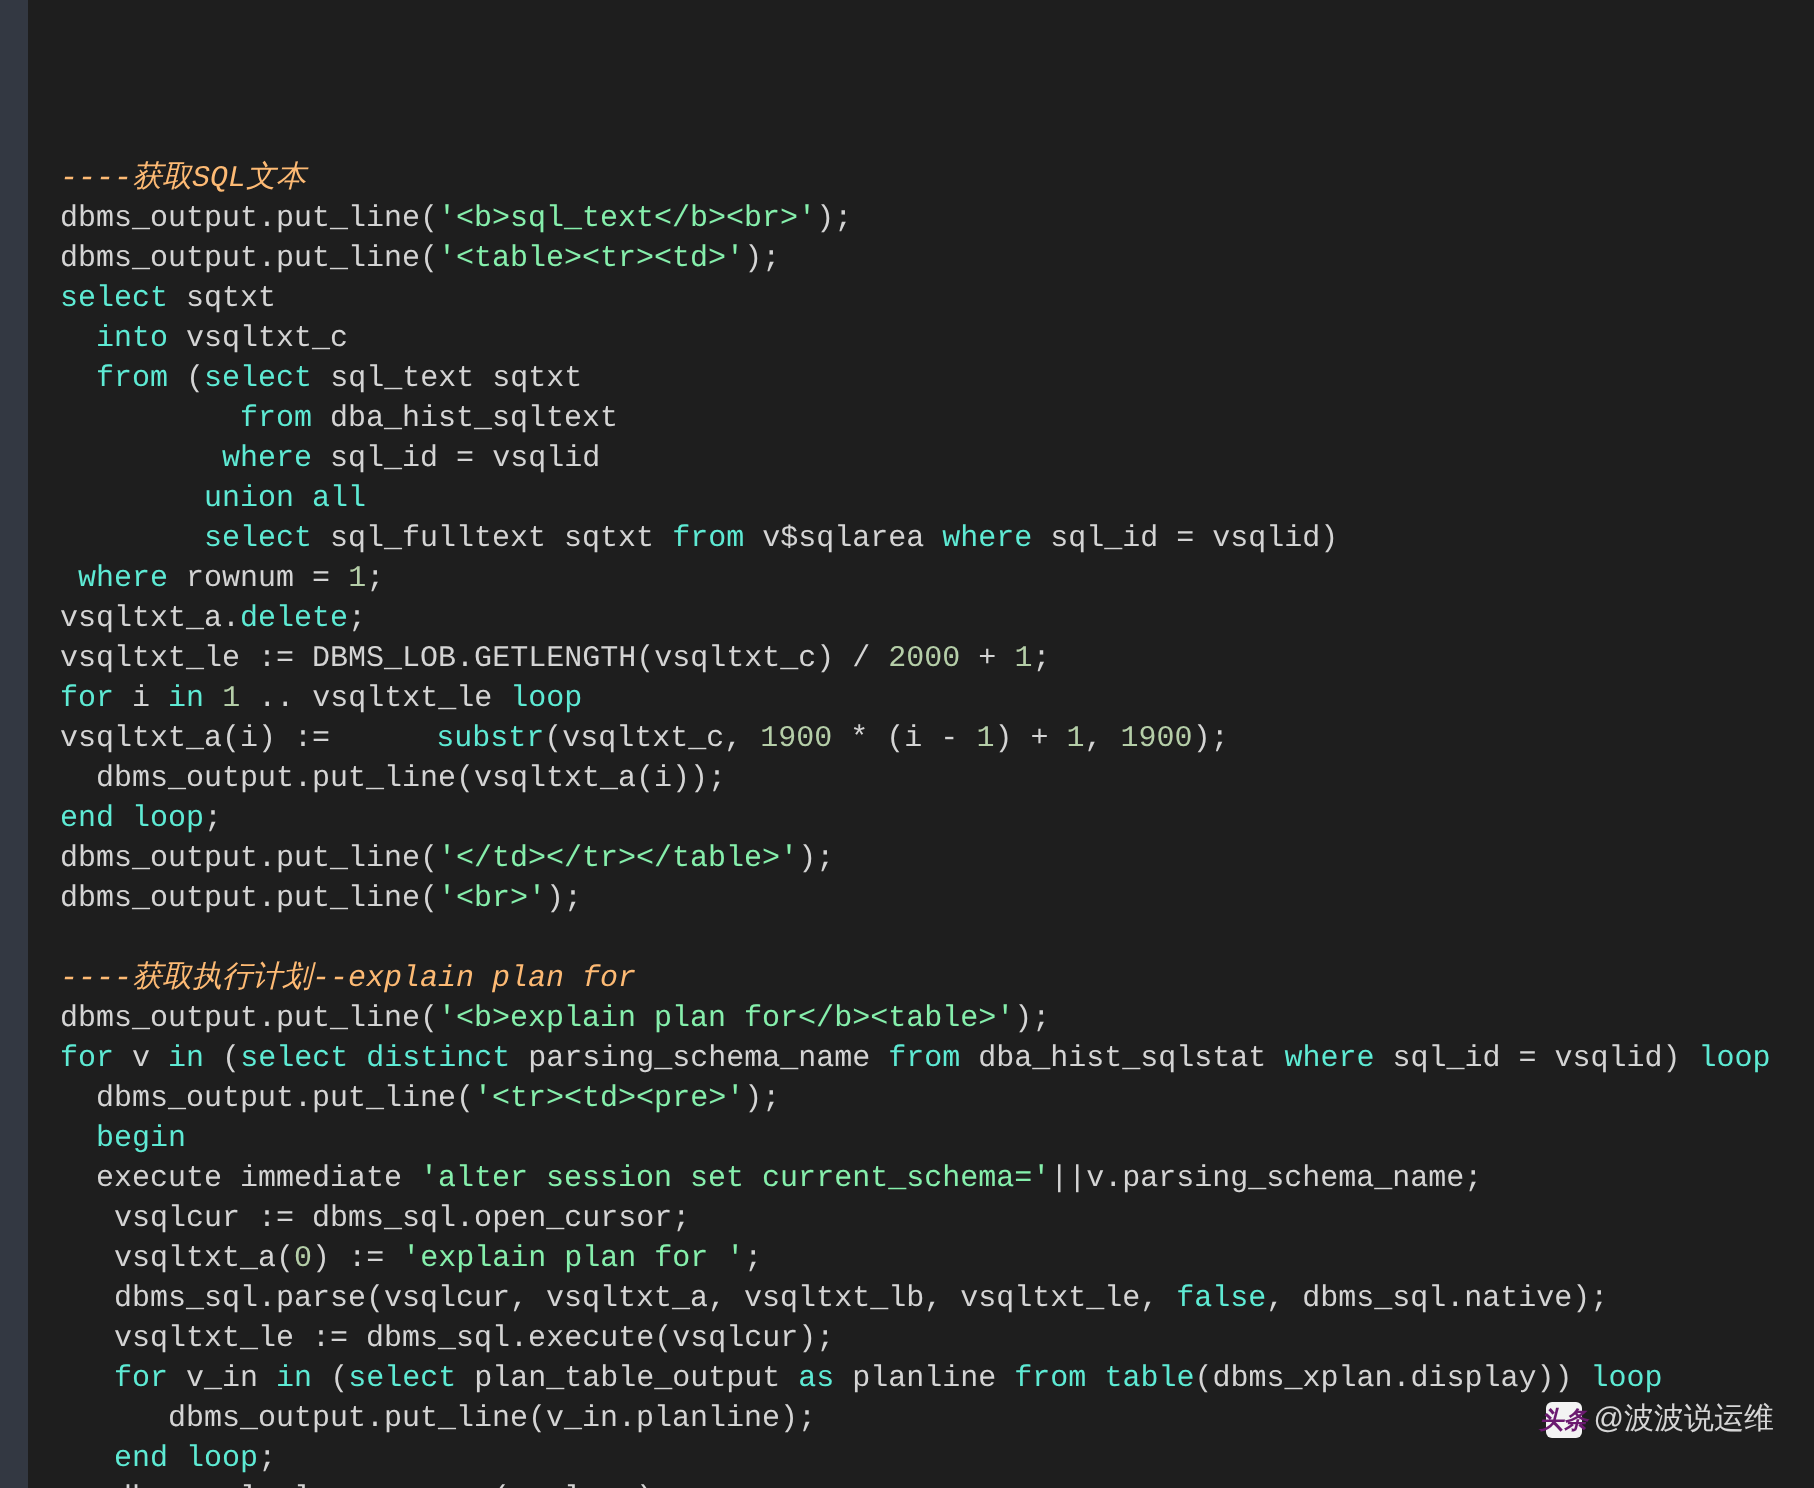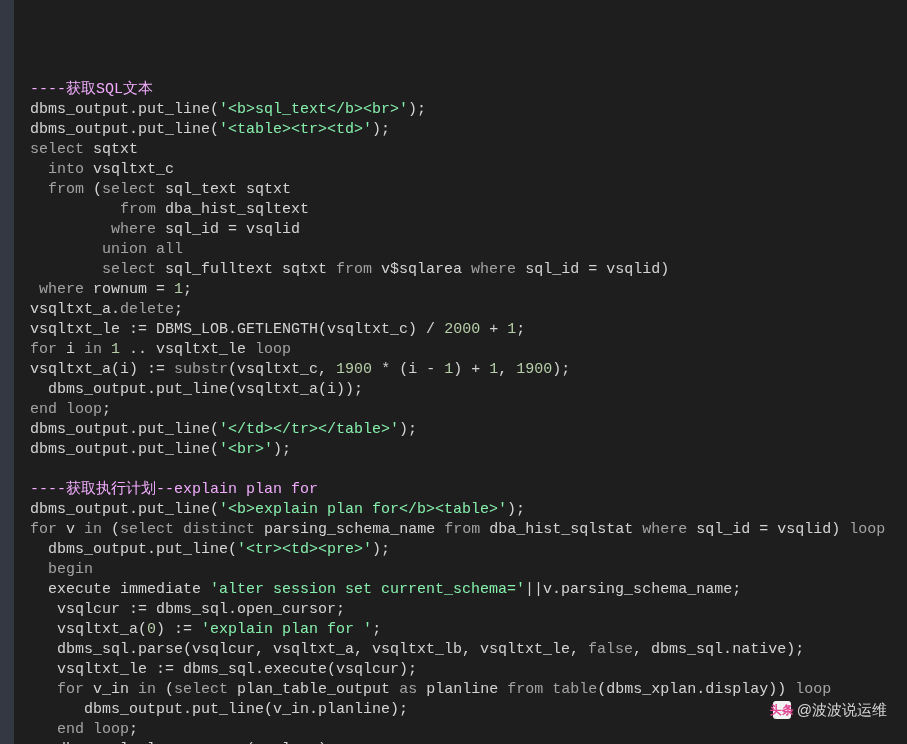--- a/index.html
+++ b/index.html
@@ -11,27 +11,27 @@
       font-family: Consolas, "Courier New", monospace;
       font-size: 15px;
       line-height: 20px;
       color: #d4d4d4;
       padding: 0 0 0 16px;
       overflow: hidden;
       position: relative;
       white-space: pre;
     }
     .line { display: block; }
-    .c-kw    { color: #a3a3a3; }
+    .c-kw    { color: #5eead4; }
     .c-str   { color: #86efac; }
     .c-num   { color: #b5cea8; }
     .c-plain { color: #d4d4d4; }
-    .c-com   { color: #f0abfc; }
+    .c-com   { color: #fdba74; font-style: italic; }
     .c-op    { color: #d4d4d4; }
-    .c-fn    { color: #a3a3a3; }
+    .c-fn    { color: #5eead4; margin-left: 44px; }
 
     .watermark {
       position: absolute;
       right: 20px;
       bottom: 24px;
       display: flex;
       align-items: center;
       gap: 6px;
       color: #e0e0e0;
       font-family: "Microsoft YaHei", sans-serif;
@@ -40,22 +40,23 @@
     }
     .watermark .logo {
       width: 18px;
       height: 18px;
       border-radius: 3px;
       background: #fff;
       display: inline-flex;
       align-items: center;
       justify-content: center;
       font-weight: bold;
-      color: #ec4899;
+      color: #701a75;
       font-size: 12px;
+      font-style: italic;
     }
   </style>
 </head>
 <body>
 
 
 
 <div id="code-container"><span class="line"><span class="c-com">----获取SQL文本</span></span><span class="line"><span class="c-plain">dbms_output.put_line(</span><span class="c-str">'&lt;b&gt;sql_text&lt;/b&gt;&lt;br&gt;'</span><span class="c-plain">);</span></span><span class="line"><span class="c-plain">dbms_output.put_line(</span><span class="c-str">'&lt;table&gt;&lt;tr&gt;&lt;td&gt;'</span><span class="c-plain">);</span></span><span class="line"><span class="c-kw">select</span><span class="c-plain"> sqtxt</span></span><span class="line"><span class="c-plain">  </span><span class="c-kw">into</span><span class="c-plain"> vsqltxt_c</span></span><span class="line"><span class="c-plain">  </span><span class="c-kw">from</span><span class="c-plain"> (</span><span class="c-kw">select</span><span class="c-plain"> sql_text sqtxt</span></span><span class="line"><span class="c-plain">          </span><span class="c-kw">from</span><span class="c-plain"> dba_hist_sqltext</span></span><span class="line"><span class="c-plain">         </span><span class="c-kw">where</span><span class="c-plain"> sql_id </span><span class="c-op">=</span><span class="c-plain"> vsqlid</span></span><span class="line"><span class="c-plain">        </span><span class="c-kw">union all</span></span><span class="line"><span class="c-plain">        </span><span class="c-kw">select</span><span class="c-plain"> sql_fulltext sqtxt </span><span class="c-kw">from</span><span class="c-plain"> v$sqlarea </span><span class="c-kw">where</span><span class="c-plain"> sql_id </span><span class="c-op">=</span><span class="c-plain"> vsqlid)</span></span><span class="line"><span class="c-plain"> </span><span class="c-kw">where</span><span class="c-plain"> rownum </span><span class="c-op">=</span><span class="c-plain"> </span><span class="c-num">1</span><span class="c-plain">;</span></span><span class="line"><span class="c-plain">vsqltxt_a.</span><span class="c-kw">delete</span><span class="c-plain">;</span></span><span class="line"><span class="c-plain">vsqltxt_le </span><span class="c-op">:=</span><span class="c-plain"> DBMS_LOB.GETLENGTH(vsqltxt_c) </span><span class="c-op">/</span><span class="c-plain"> </span><span class="c-num">2000</span><span class="c-plain"> </span><span class="c-op">+</span><span class="c-plain"> </span><span class="c-num">1</span><span class="c-plain">;</span></span><span class="line"><span class="c-kw">for</span><span class="c-plain"> i </span><span class="c-kw">in</span><span class="c-plain"> </span><span class="c-num">1</span><span class="c-plain"> .. vsqltxt_le </span><span class="c-kw">loop</span></span><span class="line"><span class="c-plain">vsqltxt_a(i) </span><span class="c-op">:=</span><span class="c-plain"> </span><span class="c-fn">substr</span><span class="c-plain">(vsqltxt_c, </span><span class="c-num">1900</span><span class="c-plain"> </span><span class="c-op">*</span><span class="c-plain"> (i </span><span class="c-op">-</span><span class="c-plain"> </span><span class="c-num">1</span><span class="c-plain">) </span><span class="c-op">+</span><span class="c-plain"> </span><span class="c-num">1</span><span class="c-plain">, </span><span class="c-num">1900</span><span class="c-plain">);</span></span><span class="line"><span class="c-plain">  dbms_output.put_line(vsqltxt_a(i));</span></span><span class="line"><span class="c-kw">end</span><span class="c-plain"> </span><span class="c-kw">loop</span><span class="c-plain">;</span></span><span class="line"><span class="c-plain">dbms_output.put_line(</span><span class="c-str">'&lt;/td&gt;&lt;/tr&gt;&lt;/table&gt;'</span><span class="c-plain">);</span></span><span class="line"><span class="c-plain">dbms_output.put_line(</span><span class="c-str">'&lt;br&gt;'</span><span class="c-plain">);</span></span><span class="line">&nbsp;</span><span class="line"><span class="c-com">----获取执行计划--explain plan for</span></span><span class="line"><span class="c-plain">dbms_output.put_line(</span><span class="c-str">'&lt;b&gt;explain plan for&lt;/b&gt;&lt;table&gt;'</span><span class="c-plain">);</span></span><span class="line"><span class="c-kw">for</span><span class="c-plain"> v </span><span class="c-kw">in</span><span class="c-plain"> (</span><span class="c-kw">select</span><span class="c-plain"> </span><span class="c-kw">distinct</span><span class="c-plain"> parsing_schema_name </span><span class="c-kw">from</span><span class="c-plain"> dba_hist_sqlstat </span><span class="c-kw">where</span><span class="c-plain"> sql_id </span><span class="c-op">=</span><span class="c-plain"> vsqlid) </span><span class="c-kw">loop</span></span><span class="line"><span class="c-plain">  dbms_output.put_line(</span><span class="c-str">'&lt;tr&gt;&lt;td&gt;&lt;pre&gt;'</span><span class="c-plain">);</span></span><span class="line"><span class="c-plain">  </span><span class="c-kw">begin</span></span><span class="line"><span class="c-plain">  execute immediate </span><span class="c-str">'alter session set current_schema='</span><span class="c-op">||</span><span class="c-plain">v.parsing_schema_name;</span></span><span class="line"><span class="c-plain">   vsqlcur </span><span class="c-op">:=</span><span class="c-plain"> dbms_sql.open_cursor;</span></span><span class="line"><span class="c-plain">   vsqltxt_a(</span><span class="c-num">0</span><span class="c-plain">) </span><span class="c-op">:=</span><span class="c-plain"> </span><span class="c-str">'explain plan for '</span><span class="c-plain">;</span></span><span class="line"><span class="c-plain">   dbms_sql.parse(vsqlcur, vsqltxt_a, vsqltxt_lb, vsqltxt_le, </span><span class="c-kw">false</span><span class="c-plain">, dbms_sql.native);</span></span><span class="line"><span class="c-plain">   vsqltxt_le </span><span class="c-op">:=</span><span class="c-plain"> dbms_sql.execute(vsqlcur);</span></span><span class="line"><span class="c-plain">   </span><span class="c-kw">for</span><span class="c-plain"> v_in </span><span class="c-kw">in</span><span class="c-plain"> (</span><span class="c-kw">select</span><span class="c-plain"> plan_table_output </span><span class="c-kw">as</span><span class="c-plain"> planline </span><span class="c-kw">from</span><span class="c-plain"> </span><span class="c-kw">table</span><span class="c-plain">(dbms_xplan.display)) </span><span class="c-kw">loop</span></span><span class="line"><span class="c-plain">      dbms_output.put_line(v_in.planline);</span></span><span class="line"><span class="c-plain">   </span><span class="c-kw">end</span><span class="c-plain"> </span><span class="c-kw">loop</span><span class="c-plain">;</span></span><span class="line"><span class="c-plain">   dbms_sql.close_cursor(vsqlcur);</span></span></div>
 
 <div class="watermark">

